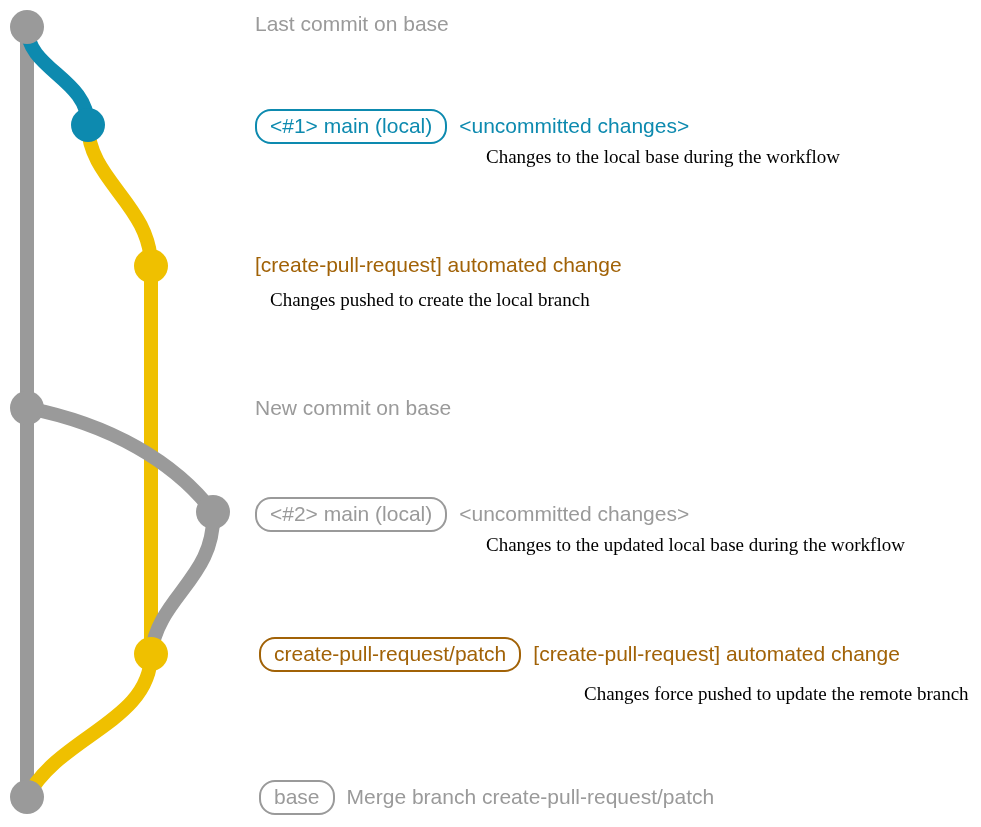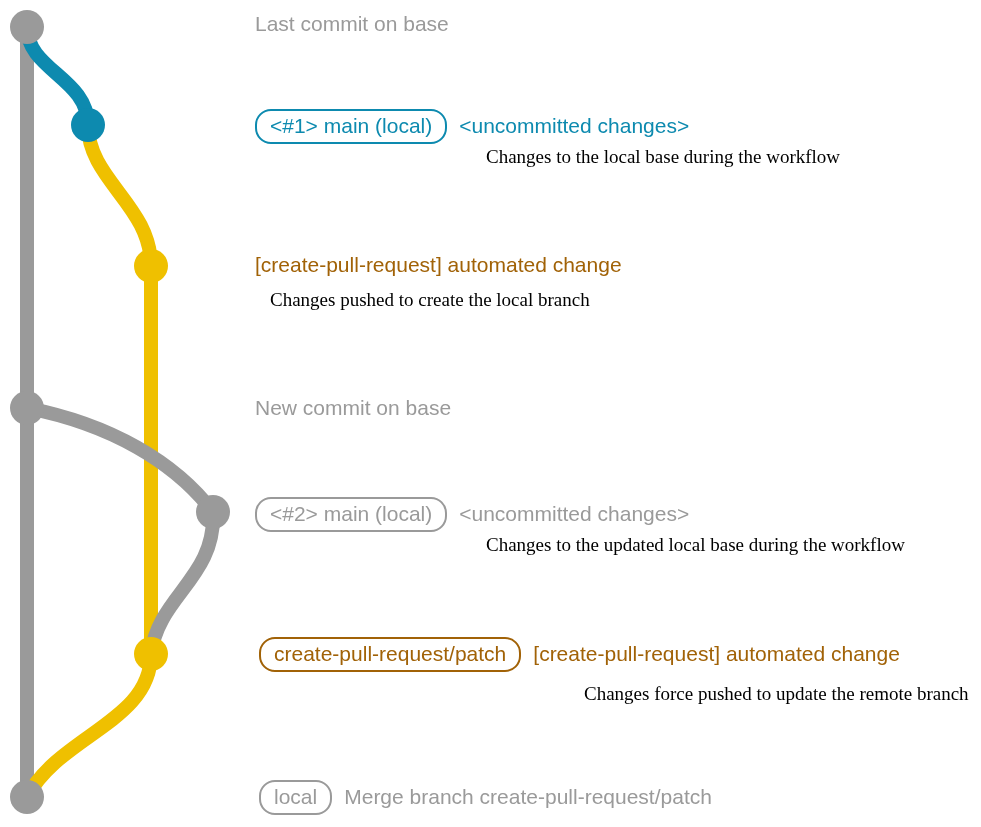--- a/index.html
+++ b/index.html
@@ -111,16 +111,16 @@
 <div class="subtext" style="left:486px; top:534px;">Changes to the updated local base during the workflow</div>
 
 <div class="row" style="left:259px; top:637px;">
   <span class="badge c-yellow">create-pull-request/patch</span>
   <span class="gap-sm"></span>
   <span class="headline c-yellow">[create-pull-request] automated change</span>
 </div>
 <div class="subtext" style="left:584px; top:673px;margin-top:10px;">Changes force pushed to update the remote branch</div>
 
 <div class="row" style="left:259px; top:780px;">
-  <span class="badge c-gray">local</span>
+  <span class="badge c-gray">base</span>
   <span class="gap-sm"></span>
   <span class="headline c-gray">Merge branch create-pull-request/patch</span>
 </div>
 
 </body></html>

